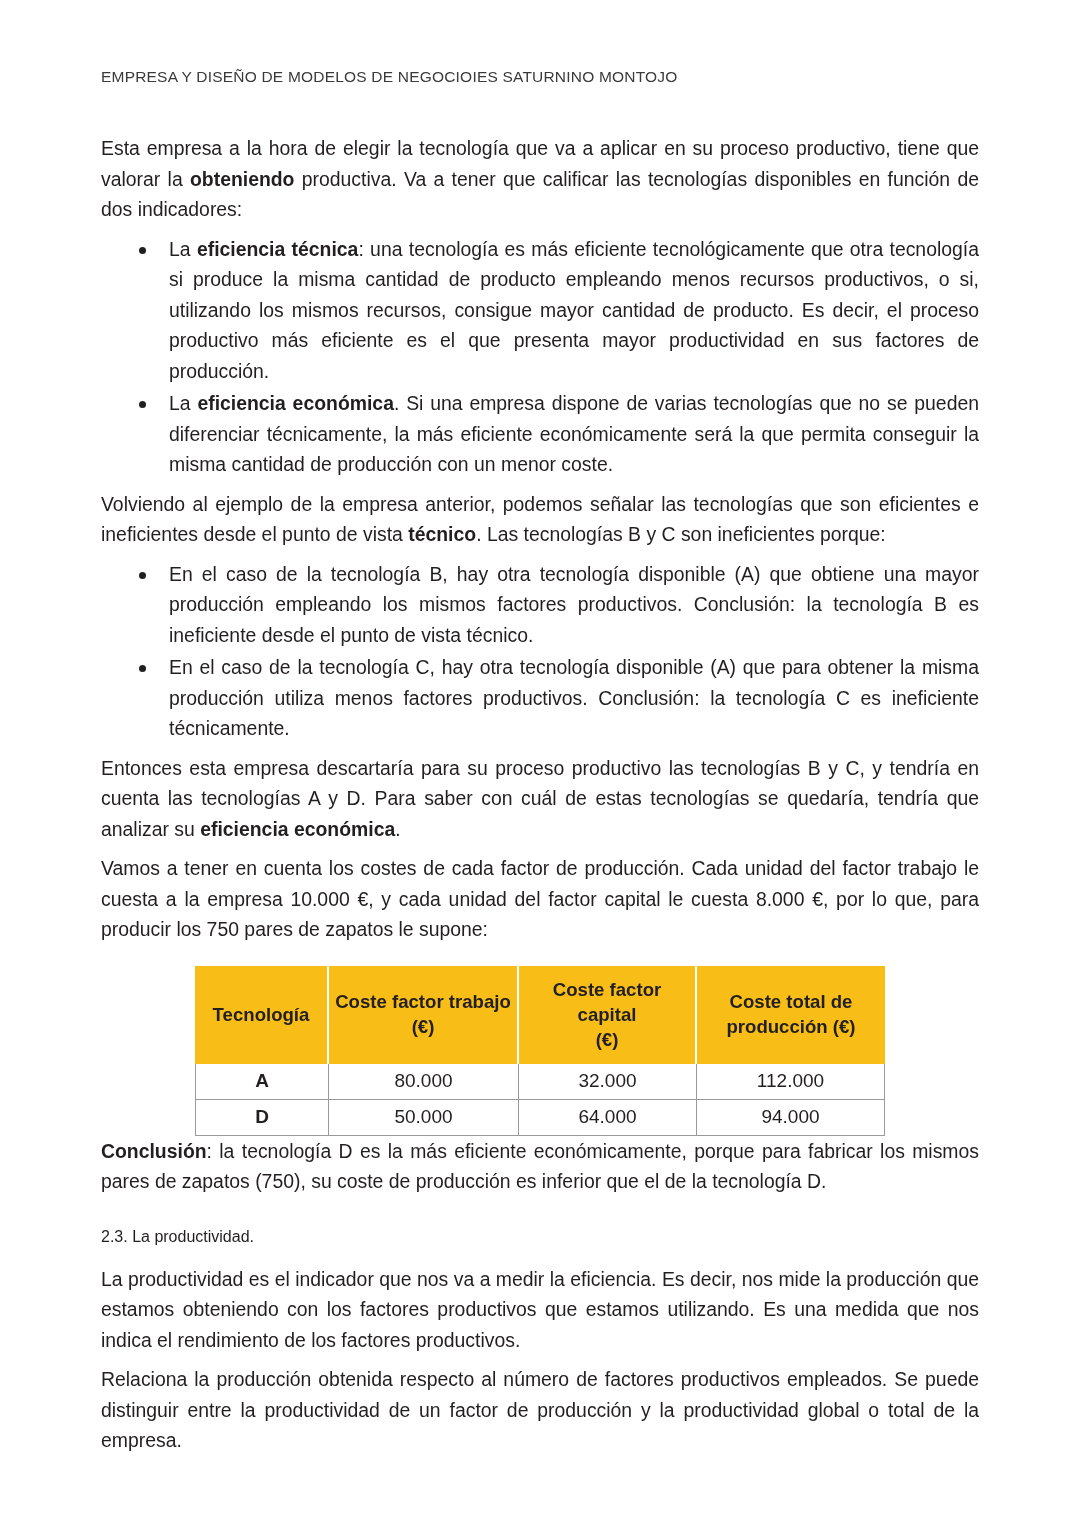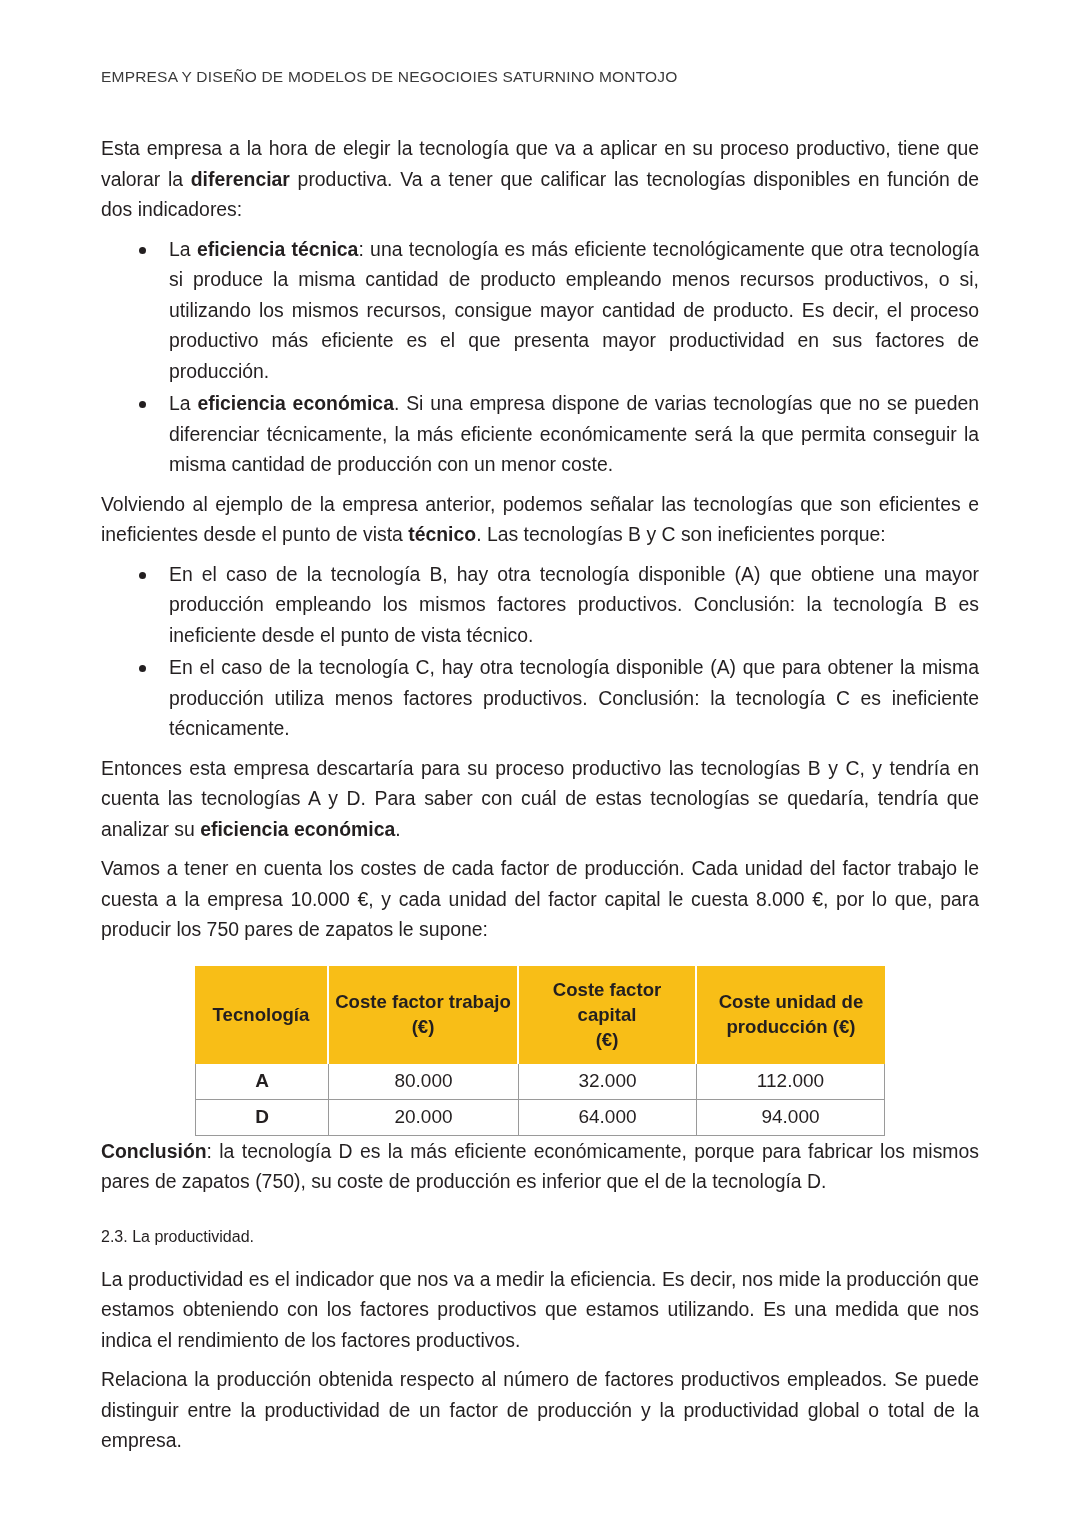--- a/index.html
+++ b/index.html
@@ -161,21 +161,21 @@
 
 <div class="page">
 
   <div class="doc-header">
     <span class="left">EMPRESA Y DISEÑO DE MODELOS DE NEGOCIO</span>
     <span class="right">IES SATURNINO MONTOJO</span>
   </div>
 
   <div class="content">
 
-    <p class="para"><span>Esta empresa a la hora de elegir la tecnología que va a aplicar en su proceso productivo, tiene que valorar la </span><b>diferenciar</b><span> productiva. Va a tener que calificar las tecnologías disponibles en función de dos indicadores:</span></p>
+    <p class="para"><span>Esta empresa a la hora de elegir la tecnología que va a aplicar en su proceso productivo, tiene que valorar la </span><b>obteniendo</b><span> productiva. Va a tener que calificar las tecnologías disponibles en función de dos indicadores:</span></p>
 
     <ul class="bullets">
       <li>
         <span class="dot"></span><span>La </span><b>eficiencia técnica</b><span>: una tecnología es más eficiente tecnológicamente que otra tecnología si produce la misma cantidad de producto empleando menos recursos productivos, o si, utilizando los mismos recursos, consigue mayor cantidad de producto. Es decir, el proceso productivo más eficiente es el que presenta mayor productividad en sus factores de producción.</span>
       </li>
       <li>
         <span class="dot"></span><span>La </span><b>eficiencia económica</b><span>. Si una empresa dispone de varias tecnologías que no se pueden diferenciar técnicamente, la más eficiente económicamente será la que permita conseguir la misma cantidad de producción con un menor coste.</span>
       </li>
     </ul>
 
@@ -209,35 +209,35 @@
             </th>
             <th>
               <span>Coste factor trabajo</span><br>
               <span>(€)</span>
             </th>
             <th>
               <span>Coste factor capital</span><br>
               <span>(€)</span>
             </th>
             <th>
-              <span>Coste unidad de</span><br>
+              <span>Coste total de</span><br>
               <span>producción (€)</span>
             </th>
           </tr>
         </thead>
         <tbody>
           <tr>
             <td>A</td>
             <td>80.000</td>
             <td>32.000</td>
             <td>112.000</td>
           </tr>
           <tr>
             <td>D</td>
-            <td>20.000</td>
+            <td>50.000</td>
             <td>64.000</td>
             <td>94.000</td>
           </tr>
         </tbody>
       </table>
     </div>
 
     <p class="para" style=""><b>Conclusión</b><span>: la tecnología D es la más eficiente económicamente, porque para fabricar los mismos pares de zapatos (750), su coste de producción es inferior que el de la tecnología D.</span></p>
 
     <h2 class="section-heading">2.3. La productividad.</h2>

